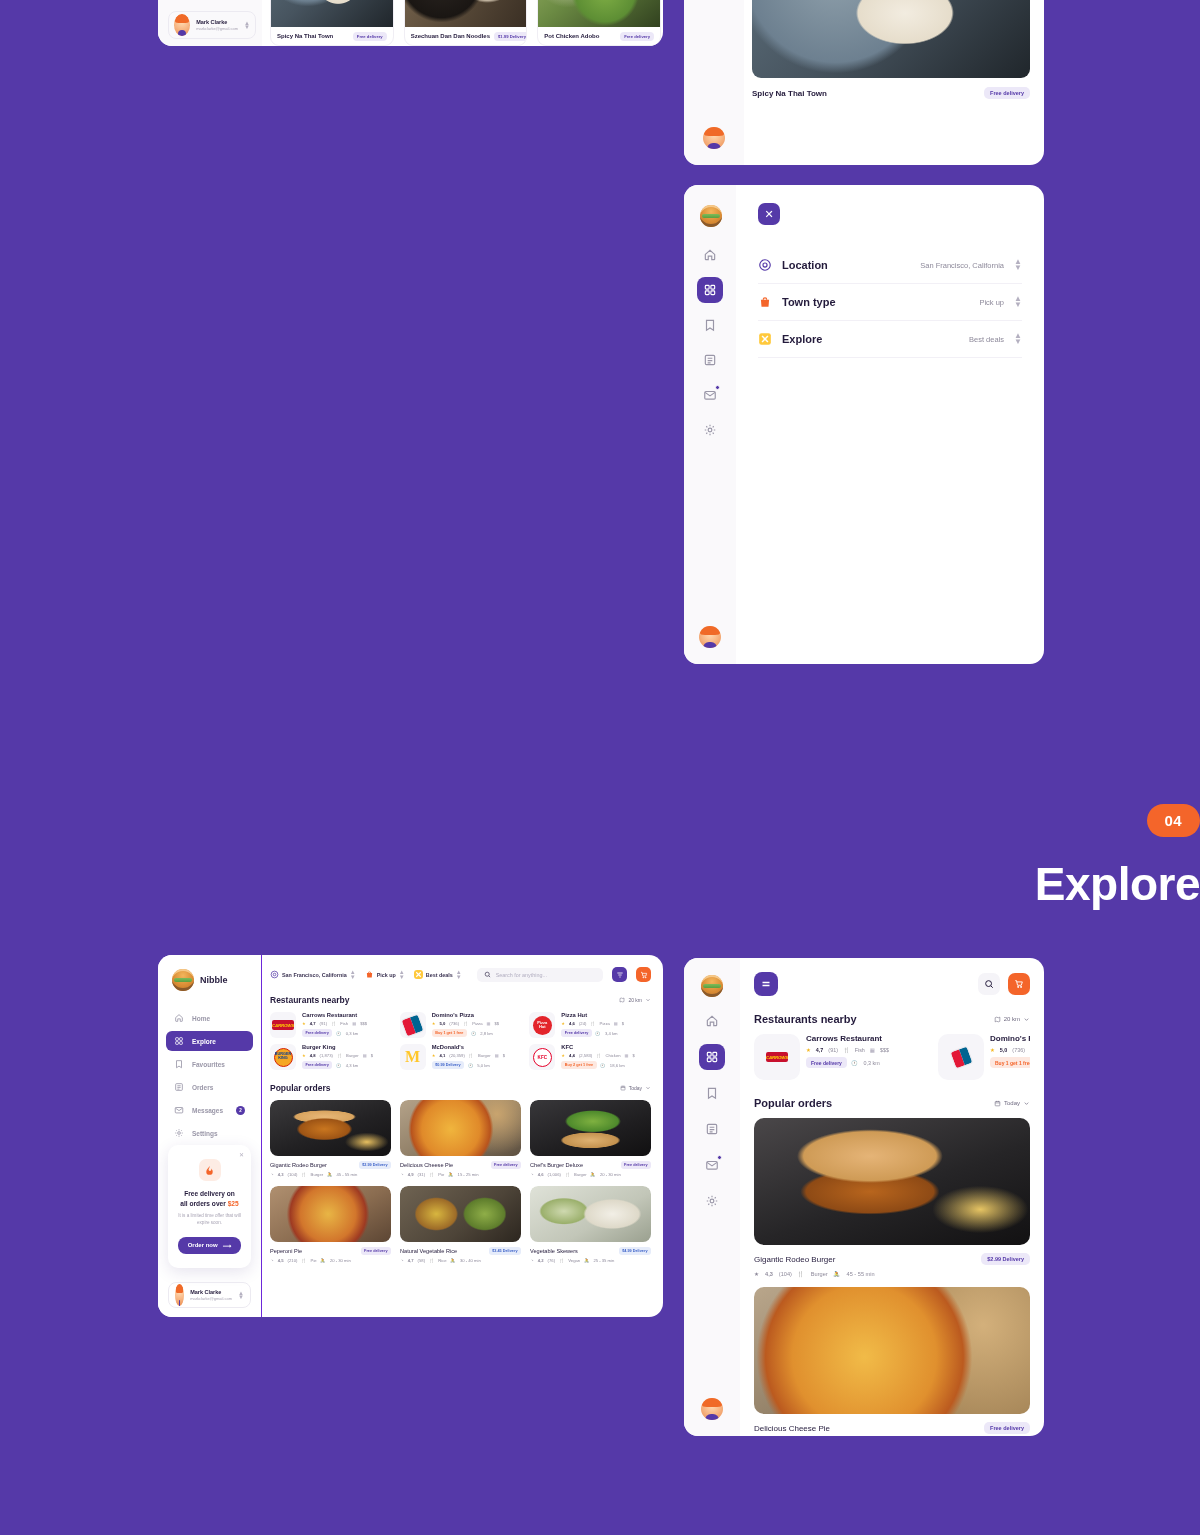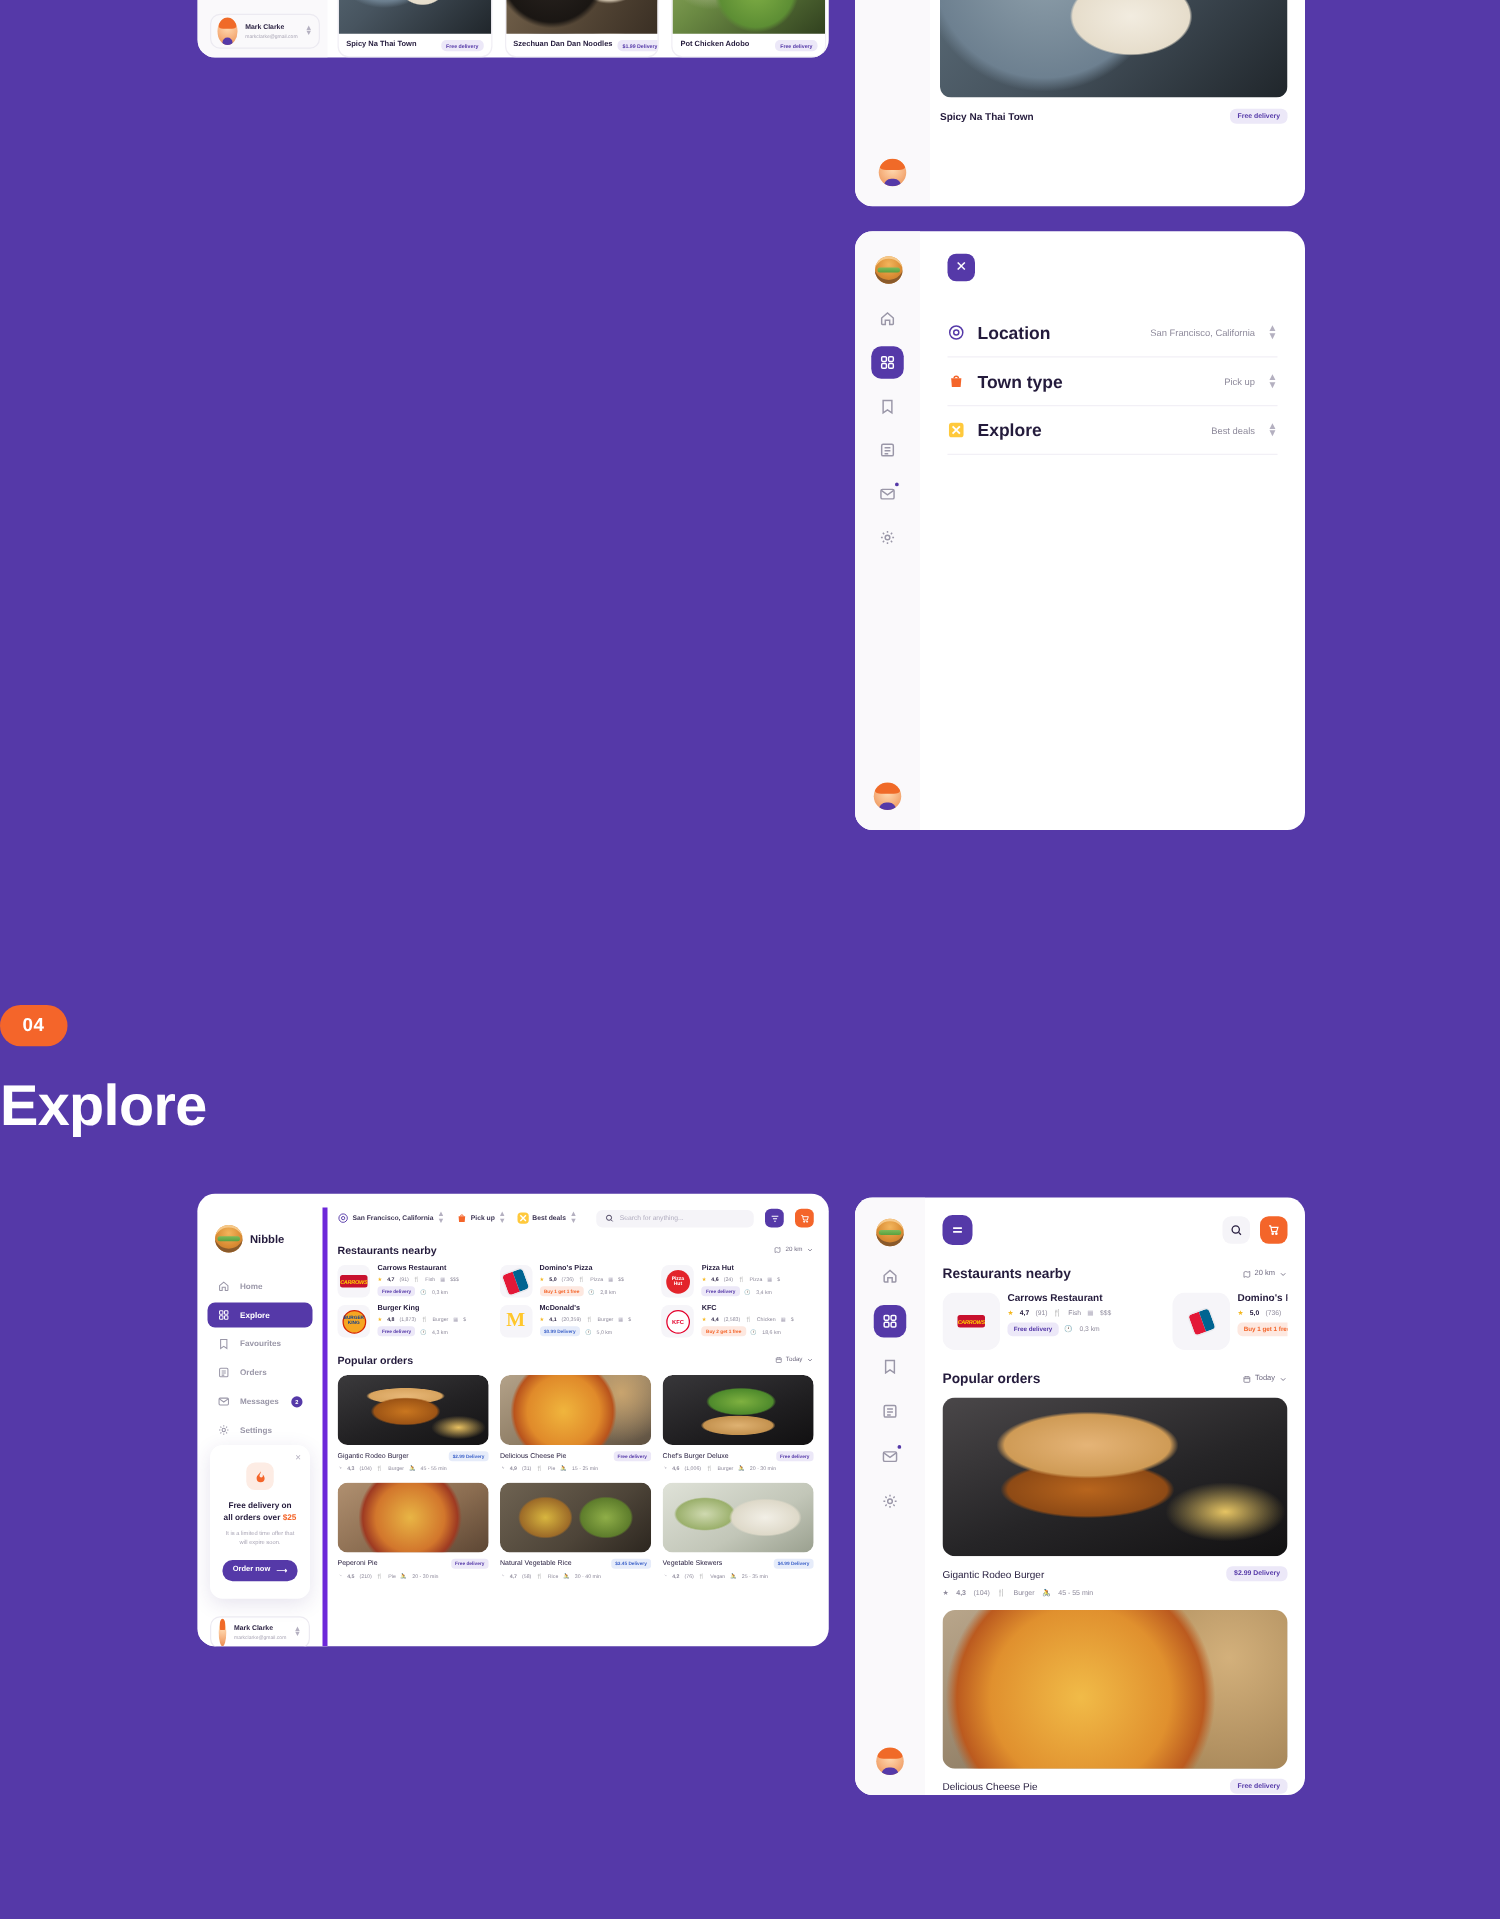--- a/index.html
+++ b/index.html
@@ -79,35 +79,35 @@
 
   
   #p3 { left:684px; top:185px; width:360px; height:479px; }
   #p3 .rail{width:52px;}
   .p3-body{position:absolute;left:52px;right:0;top:0;bottom:0;padding:18px 22px;}
   .close-btn{width:22px;height:22px;border-radius:7px;background:#5539a8;color:#fff;
       display:flex;align-items:center;justify-content:center;font-size:11px;line-height:1;font-weight:400;}
   .frow{display:flex;align-items:center;gap:10px;padding:11px 0;border-bottom:1px solid #f2f0f6;}
   .fr-icon{width:14px;height:14px;display:flex;align-items:center;justify-content:center;flex:0 0 auto;}
   .fr-icon svg{width:14px;height:14px;}
-  .fr-label{font-size:14px;font-weight:700;color:#241b3c;}
+  .fr-label{font-size:11px;font-weight:700;color:#241b3c;}
   .fr-value{margin-left:auto;font-size:7.5px;color:#8e8a9b;}
   .fr-stepper{font-size:8px;color:#b4b0c0;line-height:.72;text-align:center;width:8px;}
   .frow:first-of-type{margin-top:22px;}
 
   
-  .sec{position:absolute;left:0;right:0;top:804px;text-align:left;}
+  .sec{position:absolute;left:0;right:0;top:804px;text-align:right;}
   .num-pill{display:inline-block;background:#f4652a;color:#fff;font-size:15px;font-weight:700;
       padding:8px 18px;border-radius:20px;letter-spacing:.4px;}
   .sec-title{margin-top:20px;font-size:46px;font-weight:700;color:#fff;letter-spacing:-.5px;}
 
   
   #p4 { left:158px; top:955px; width:505px; height:362px; }
   .p4-side{position:absolute;left:0;top:0;width:104px;height:100%;background:#fff;
-      border-right:4px solid #6d28d9;margin-top:11px;}
+      border-right:1px solid #6d28d9;}
   .brand{display:flex;align-items:center;gap:6px;padding:14px 0 0 14px;}
   .brand-name{font-size:9px;font-weight:700;color:#241b3c;}
   .navlist{margin-top:17px;padding:0 8px;}
   .navitem{display:flex;align-items:center;gap:8px;height:20px;padding:0 8px;border-radius:6px;
       color:#9a97a8;font-size:6.5px;font-weight:600;margin-bottom:3px;}
   .navitem svg{width:10px;height:10px;flex:0 0 auto;}
   .navitem.active{background:#5539a8;color:#fff;font-weight:700;}
   .nav-badge{margin-left:auto;width:9px;height:9px;border-radius:50%;background:#5539a8;color:#fff;
       font-size:4.5px;display:flex;align-items:center;justify-content:center;font-weight:700;}
   .promo{position:absolute;left:10px;right:10px;top:190px;background:#fff;border-radius:10px;

